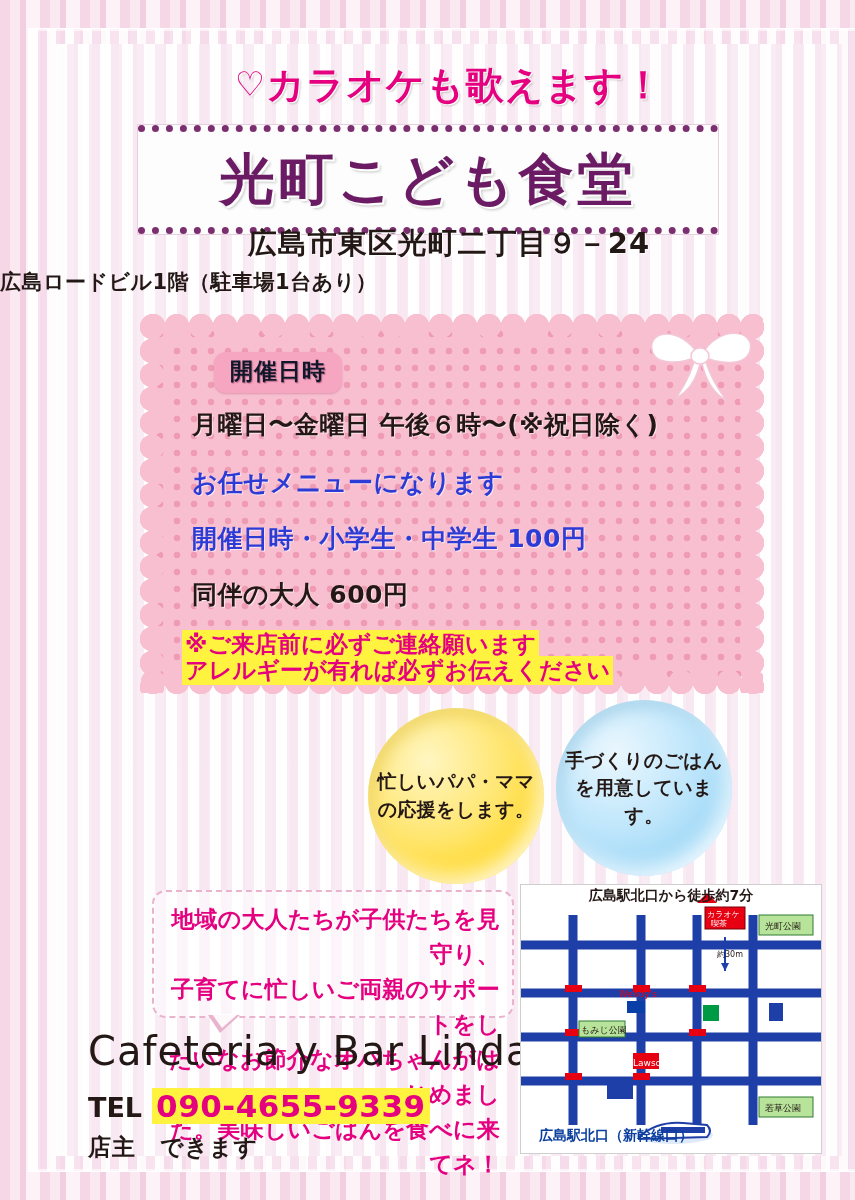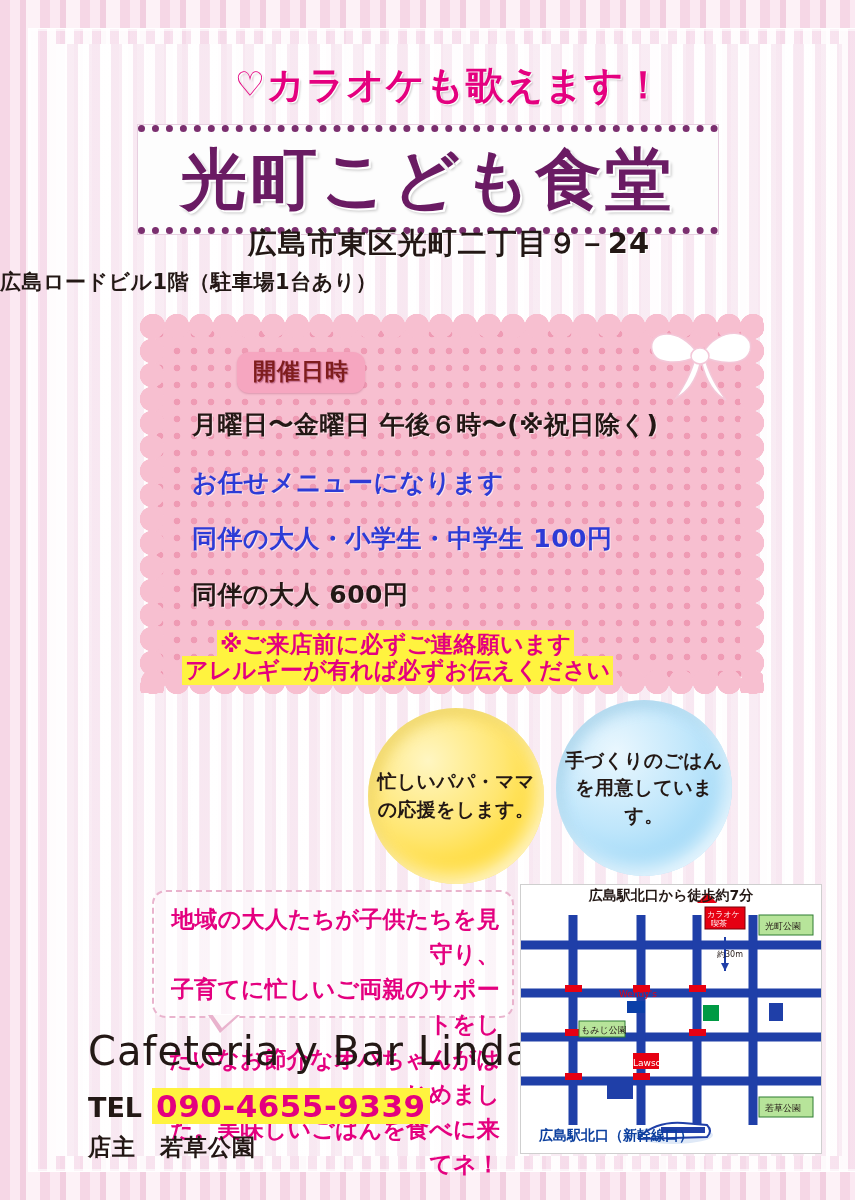--- a/index.html
+++ b/index.html
@@ -51,21 +51,21 @@
   
   .title-band{
     position:absolute;top:125px;left:138px;width:580px;height:95px;
     background:#fdfdfd;
     border-top:7px dotted #7b2f6f;
     border-bottom:7px dotted #7b2f6f;
     box-shadow:0 0 0 1px #e7cfe0;
     display:flex;align-items:center;justify-content:center;
   }
   .title-band .title{
-    font-size:66px;font-weight:bold;color:#6a1b63;
+    font-size:55px;font-weight:bold;color:#6a1b63;
     letter-spacing:4px;
     text-shadow:2px 2px 0 #ffffff, 3px 3px 3px rgba(0,0,0,0.22);
   }
 
   .addr1{
     position:absolute;top:224px;left:0;width:100%;text-align:center;
     font-size:29px;font-weight:bold;color:#231815;letter-spacing:1px;
     text-shadow:1px 1px 0 #fff;
   }
   .addr2{
@@ -104,41 +104,40 @@
     position:absolute;right:-8px;top:-6px;width:120px;height:86px;
     z-index:4;
   }
 
   .info-content{position:absolute;left:0;top:0;width:600px;height:356px;z-index:3;}
   .dateheader{
     position:absolute;left:62px;top:26px;
     background:#f6a6c0;
     padding:4px 16px 6px 16px;
     border-radius:12px;
-    font-size:23px;font-weight:bold;color:#7f1d1d;
+    font-size:23px;font-weight:bold;color:#0f172a;
     text-shadow:1px 1px 1px rgba(120,30,70,0.45);
     letter-spacing:1px;
     box-shadow:0 1px 2px rgba(160,60,100,0.3);
-    margin-left:23px;
   }
   .line{
     position:absolute;left:40px;font-size:25px;font-weight:bold;
     color:#231815;letter-spacing:0.5px;text-shadow:1px 1px 0 rgba(255,255,255,0.6);
   }
   .line.blue{color:#2d3bd6;}
   .l1{top:82px;}
   .l2{top:140px;}
   .l3{top:196px;}
   .l4{top:252px;}
   .warn{
     position:absolute;left:30px;font-size:23px;font-weight:bold;color:#e4007f;
     background:#fff33f;line-height:1.18;padding:1px 3px;
     letter-spacing:0.2px;
   }
-  .w1{top:304px;margin-left:35px;}
+  .w1{top:304px;}
   .w2{top:330px;}
 
   
   .circle{
     position:absolute;width:176px;height:176px;border-radius:50%;
     display:flex;align-items:center;justify-content:center;
     text-align:center;font-size:19px;font-weight:bold;color:#231815;
     line-height:1.45;letter-spacing:0.3px;
   }
   .circle .txt{position:relative;z-index:2;padding:0 8px;}
@@ -235,21 +234,21 @@
       <path d="M62 34 C80 4, 116 10, 110 31 C105 47, 78 44, 62 36 Z" fill="#ffffff" stroke="#f3c7d8" stroke-width="1.5"></path>
       <path d="M56 36 C50 56, 44 66, 36 78 C48 72, 56 60, 60 44 Z" fill="#ffffff" stroke="#f3c7d8" stroke-width="1.5"></path>
       <path d="M64 36 C70 56, 76 66, 86 80 C74 74, 66 60, 62 44 Z" fill="#ffffff" stroke="#f3c7d8" stroke-width="1.5"></path>
       <ellipse cx="60" cy="36" rx="9" ry="8" fill="#ffffff" stroke="#f3c7d8" stroke-width="1.5"></ellipse>
     </svg>
 
     <div class="info-content">
       <div class="dateheader">開催日時</div>
       <div class="line l1">月曜日〜金曜日 午後６時〜(※祝日除く)</div>
       <div class="line blue l2">お任せメニューになります</div>
-      <div class="line blue l3">同伴の大人・小学生・中学生 100円</div>
+      <div class="line blue l3">開催日時・小学生・中学生 100円</div>
       <div class="line l4">同伴の大人 600円</div>
       <div class="warn w1">※ご来店前に必ずご連絡願います</div>
       <div class="warn w2">アレルギーが有れば必ずお伝えください</div>
     </div>
   </div>
 
   <div class="circle c-yellow">
     <span class="txt" style="white-space:pre-line">忙しいパパ・ママ
 の応援をします。</span>
   </div>
@@ -265,21 +264,21 @@
 た。美味しいごはんを食べに来てネ！</div>
     <div class="tail"></div>
     <div class="tail2"></div>
   </div>
 
   <div class="brand">Cafeteria y Bar Linda</div>
   <div class="tel-row">
     <span class="tel-label">TEL</span>
     <span class="tel-num">090-4655-9339</span>
   </div>
-  <div class="owner">店主　若草公園</div>
+  <div class="owner">店主　できます</div>
 
   <div class="map">
     <div class="caption">広島駅北口から徒歩約7分</div>
 
     <svg width="300" height="268" viewBox="0 0 300 268">
       <rect x="0" y="0" width="300" height="268" fill="#ffffff"></rect>
 
       <g stroke="#1f3fa8" stroke-width="9" fill="none">
         <line x1="0" y1="60" x2="300" y2="60"></line>
         <line x1="0" y1="108" x2="300" y2="108"></line>

